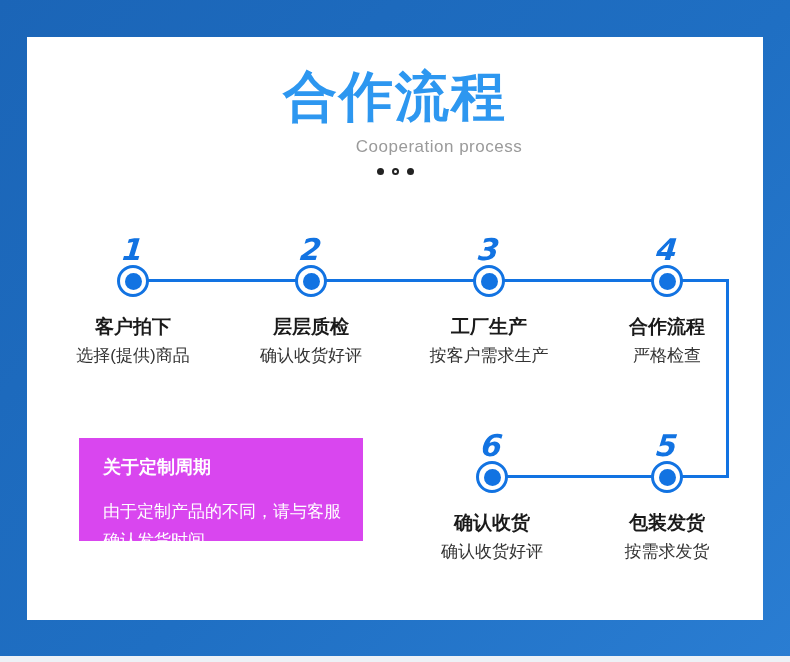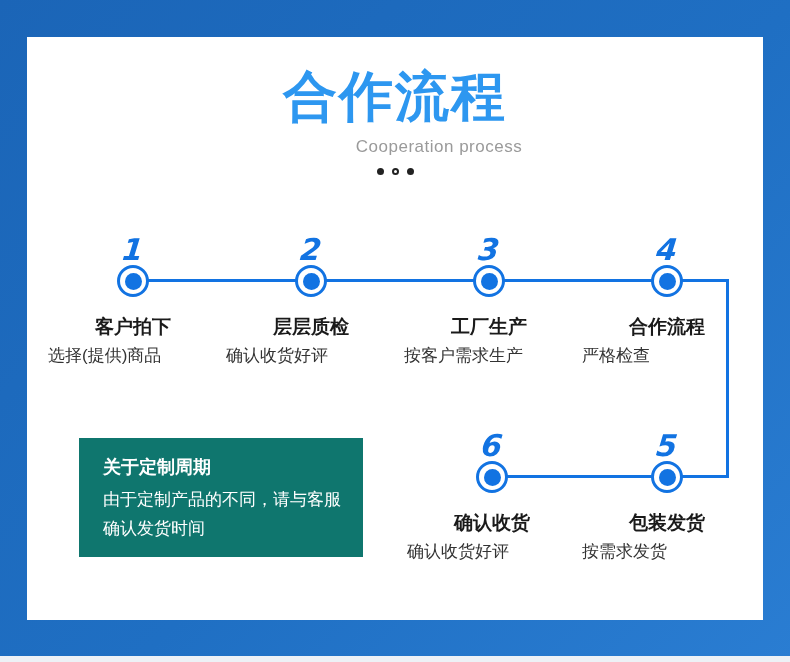--- a/index.html
+++ b/index.html
@@ -46,33 +46,33 @@
     position:absolute;left:69px;top:30px;width:32px;height:32px;box-sizing:border-box;
     border:3px solid #1273e2;border-radius:50%;background:#fff;z-index:2;
     display:flex;align-items:center;justify-content:center;
   }
   .node-dot{width:17px;height:17px;border-radius:50%;background:#1273e2;}
   .step-title{
     position:absolute;top:79px;left:0;width:100%;text-align:center;
     font-size:19px;font-weight:bold;color:#1a1a1a;
   }
   .step-desc{
-    position:absolute;top:109px;left:0;width:100%;text-align:left;
+    position:absolute;top:109px;left:0;width:100%;text-align:center;
     font-size:17px;color:#333333;
   }
   .row1{top:198px;}
   .row2{top:394px;}
   .s1{left:21px;}  .s2{left:199px;} .s3{left:377px;} .s4{left:555px;}
   .s5{left:555px;} .s6{left:380px;}
   .info-box{
-    position:absolute;left:52px;top:401px;width:284px;height:119px;box-sizing:border-box;
-    background:#0f766e;color:#ffffff;padding:17px 20px 8px 24px;
+    position:absolute;left:52px;top:401px;width:284px;height:103px;box-sizing:border-box;
+    background:#d946ef;color:#ffffff;padding:17px 20px 8px 24px;
   }
   .info-title{font-size:18px;font-weight:bold;line-height:24px;}
-  .info-body{font-size:17px;line-height:29px;margin-top:6px;width:240px;}
+  .info-body{font-size:17px;line-height:29px;margin-top:18px;width:240px;}
 </style>
 </head>
 <body>
 
 <div class="card">
 
   <div class="page-title">合作流程</div>
   <div class="page-subtitle">Cooperation process</div>
 
   <div class="dots">

